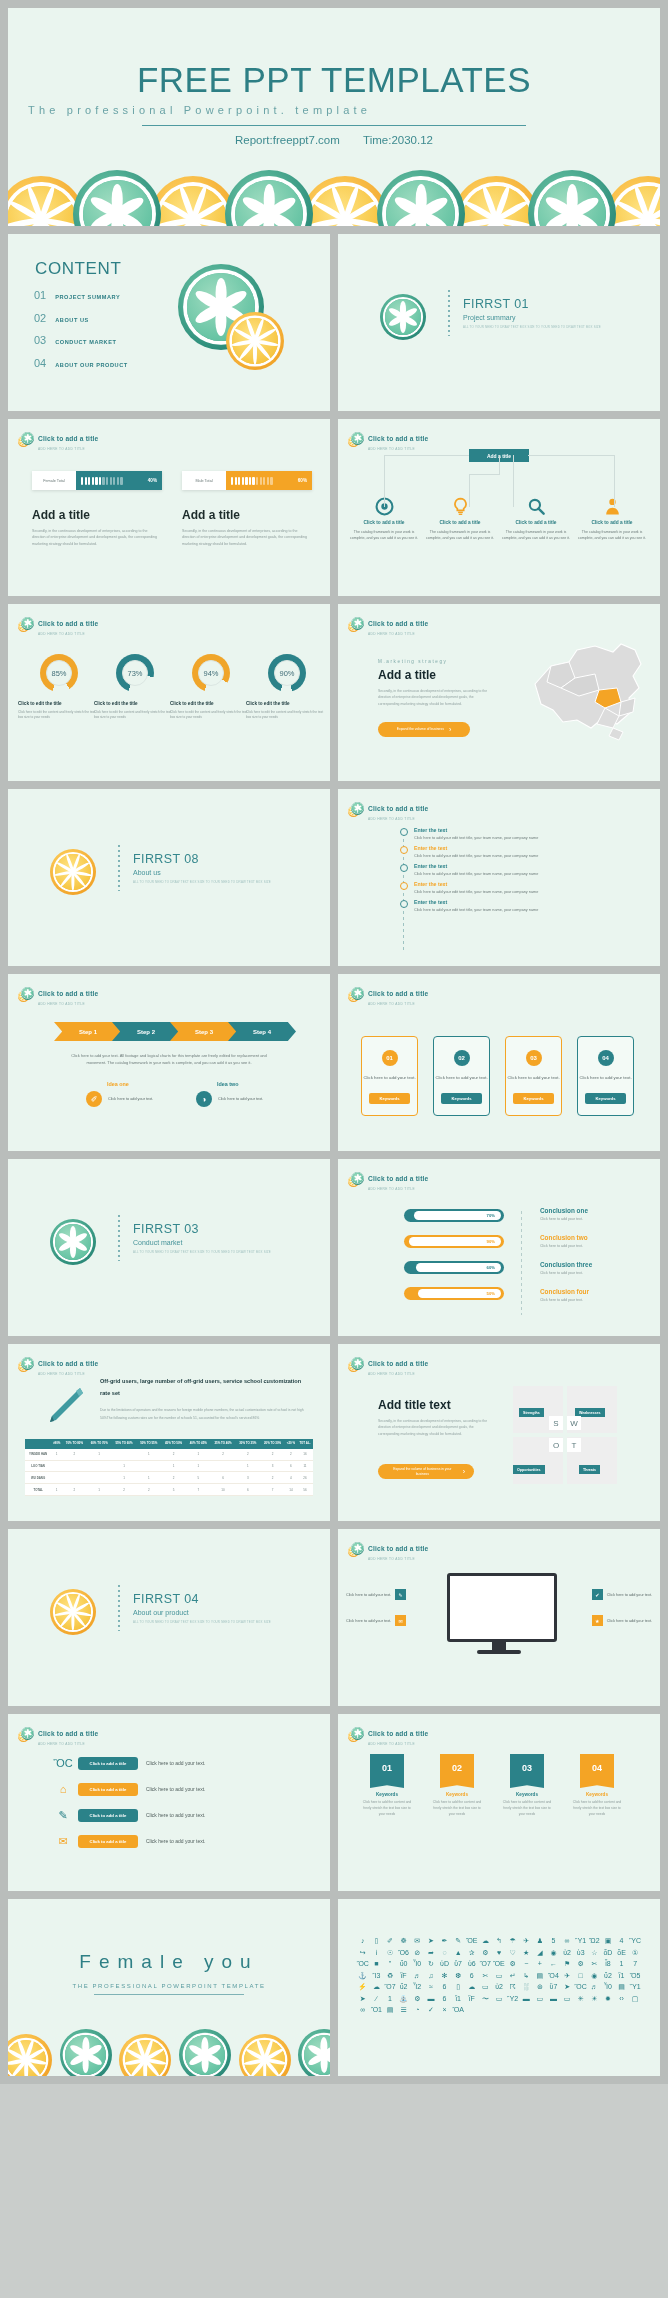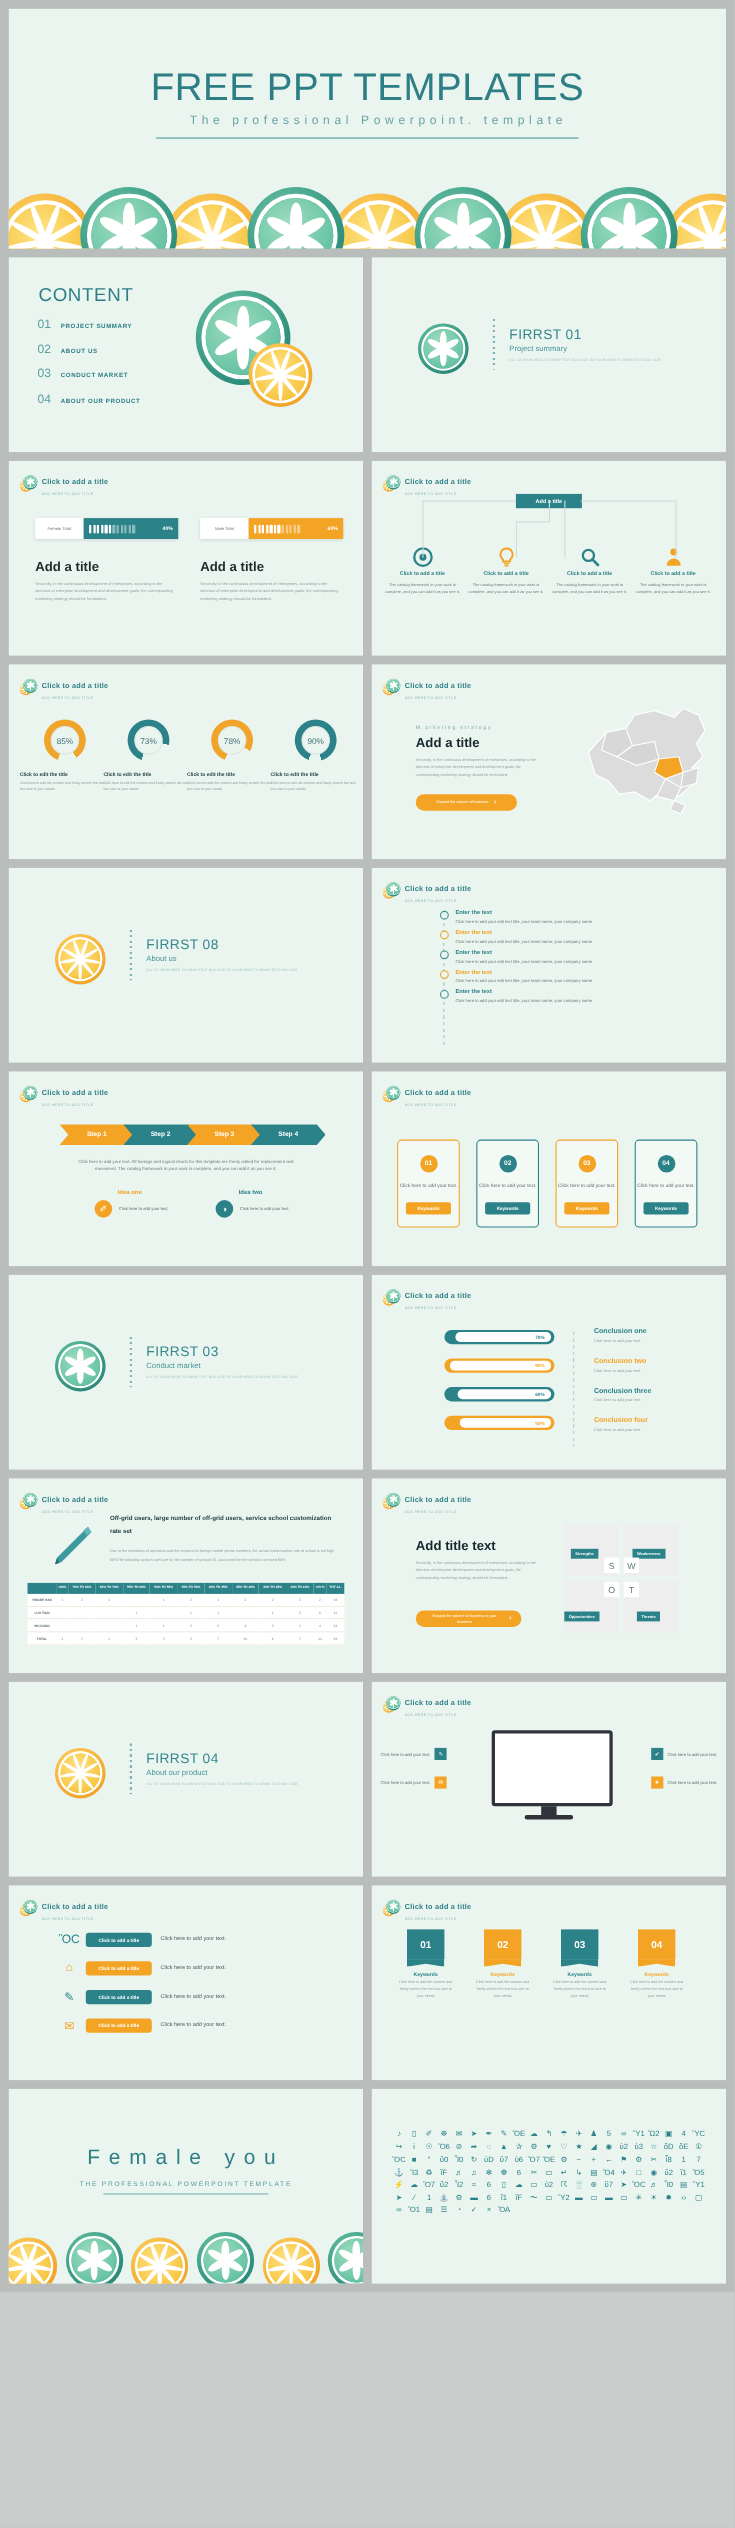--- a/index.html
+++ b/index.html
@@ -8,21 +8,21 @@
 
   
   .slide{background:#eaf5ef;position:relative;overflow:hidden;}
   .row{display:flex;gap:8px;width:652px;margin-top:8px;}
   .slide.half{width:322px;height:177px;}
 
   .hero{width:652px;height:218px;margin-top:8px;}
 
   
   .cover-title{position:absolute;top:52px;left:0;right:0;text-align:center;font-size:35px;letter-spacing:.5px;color:#2e7f85;font-weight:400;}
-  .cover-sub{position:absolute;top:96px;left:0;right:0;text-align:center;font-size:11px;letter-spacing:4.2px;color:#6aa3a6;padding-left:20px;}
+  .cover-sub{position:absolute;top:96px;left:0;right:0;text-align:left;font-size:11px;letter-spacing:4.2px;color:#6aa3a6;padding-left:20px;}
   .cover-rule{position:absolute;top:117px;left:134px;width:384px;height:1px;background:#4e9aa0;}
   .cover-meta{position:absolute;top:126px;left:0;right:0;text-align:center;font-size:11.5px;color:#3d8a8f;}
   .cover-meta span{margin:0 10px;}
 
   
   .citrus-band{position:absolute;left:0;right:0;bottom:0;height:80px;overflow:hidden;}
   .cov-band{bottom:-22px;}
 
   
   .fruit{position:relative;border-radius:50%;}
@@ -170,20 +170,24 @@
 </style>
 </head>
 <body>
 
 <div class="page">
 
   <div class="slide hero">
     <div class="cover-title">FREE PPT TEMPLATES</div>
     <div class="cover-sub">The professional Powerpoint. template</div>
     <div class="cover-rule"></div>
+    <div class="cover-meta">
+      <span>Report:freeppt7.com</span>
+      <span>Time:2030.12</span>
+    </div>
     <div class="citrus-band cov-band" id="cov-band">
         <div class="fruit" style="width: 88px; height: 88px; position: absolute; left: -10.56px; top: 8px; z-index: 1;">
           <div class="rind" style="background: radial-gradient(circle at 38% 32%, rgb(255, 215, 102), rgb(242, 166, 44) 72%, rgb(233, 154, 31));"></div>
           <div class="flesh" style="background: radial-gradient(circle at 42% 38%, rgb(255, 228, 134), rgb(246, 195, 61) 78%); box-shadow: rgb(255, 255, 255) 0px 0px 0px 3.96px;"></div>
           <div class="seg" style="transform: translate(-50%, 0px) rotate(0deg);"></div>
           <div class="seg" style="transform: translate(-50%, 0px) rotate(40deg);"></div>
           <div class="seg" style="transform: translate(-50%, 0px) rotate(80deg);"></div>
           <div class="seg" style="transform: translate(-50%, 0px) rotate(120deg);"></div>
           <div class="seg" style="transform: translate(-50%, 0px) rotate(160deg);"></div>
           <div class="seg" style="transform: translate(-50%, 0px) rotate(200deg);"></div>
@@ -566,21 +570,21 @@
         </div>
         <div class="dcol" style="left: 86px;">
           <div class="dring" style="background:conic-gradient(from 200deg,#2b8289 0 262.8deg, rgba(0,0,0,0) 262.8deg 360deg)">
             <div class="inner">73%</div>
           </div>
           <div class="dh">Click to edit the title</div>
           <div class="dp">Click here to edit the content and freely stretch the text box size to your needs</div>
         </div>
         <div class="dcol" style="left: 162px;">
           <div class="dring" style="background:conic-gradient(from 200deg,#f0a52a 0 280.8deg, rgba(0,0,0,0) 280.8deg 360deg)">
-            <div class="inner">78%</div>
+            <div class="inner">94%</div>
           </div>
           <div class="dh">Click to edit the title</div>
           <div class="dp">Click here to edit the content and freely stretch the text box size to your needs</div>
         </div>
         <div class="dcol" style="left: 238px;">
           <div class="dring" style="background:conic-gradient(from 200deg,#2b8289 0 324deg, rgba(0,0,0,0) 324deg 360deg)">
             <div class="inner">90%</div>
           </div>
           <div class="dh">Click to edit the title</div>
           <div class="dp">Click here to edit the content and freely stretch the text box size to your needs</div>

